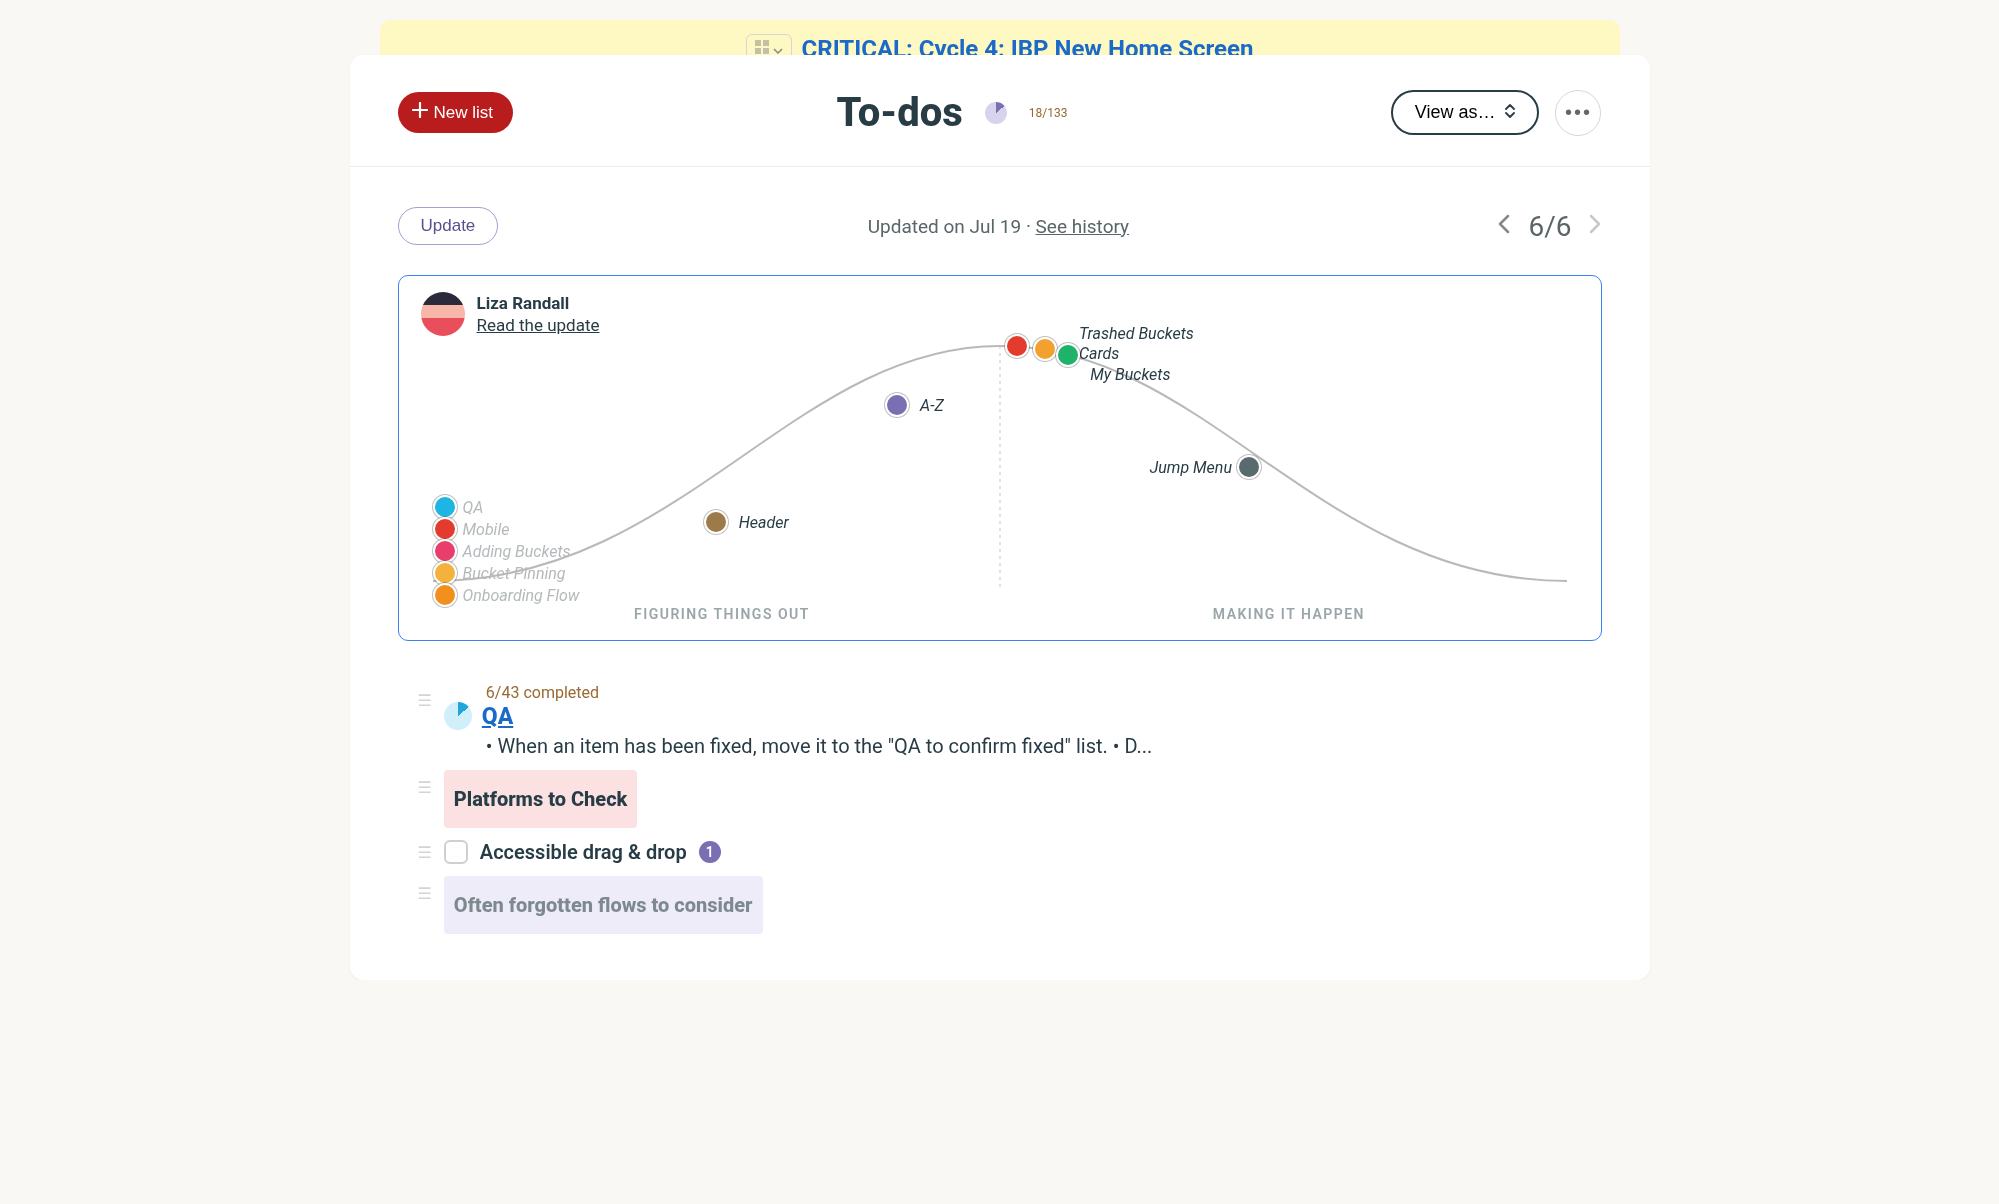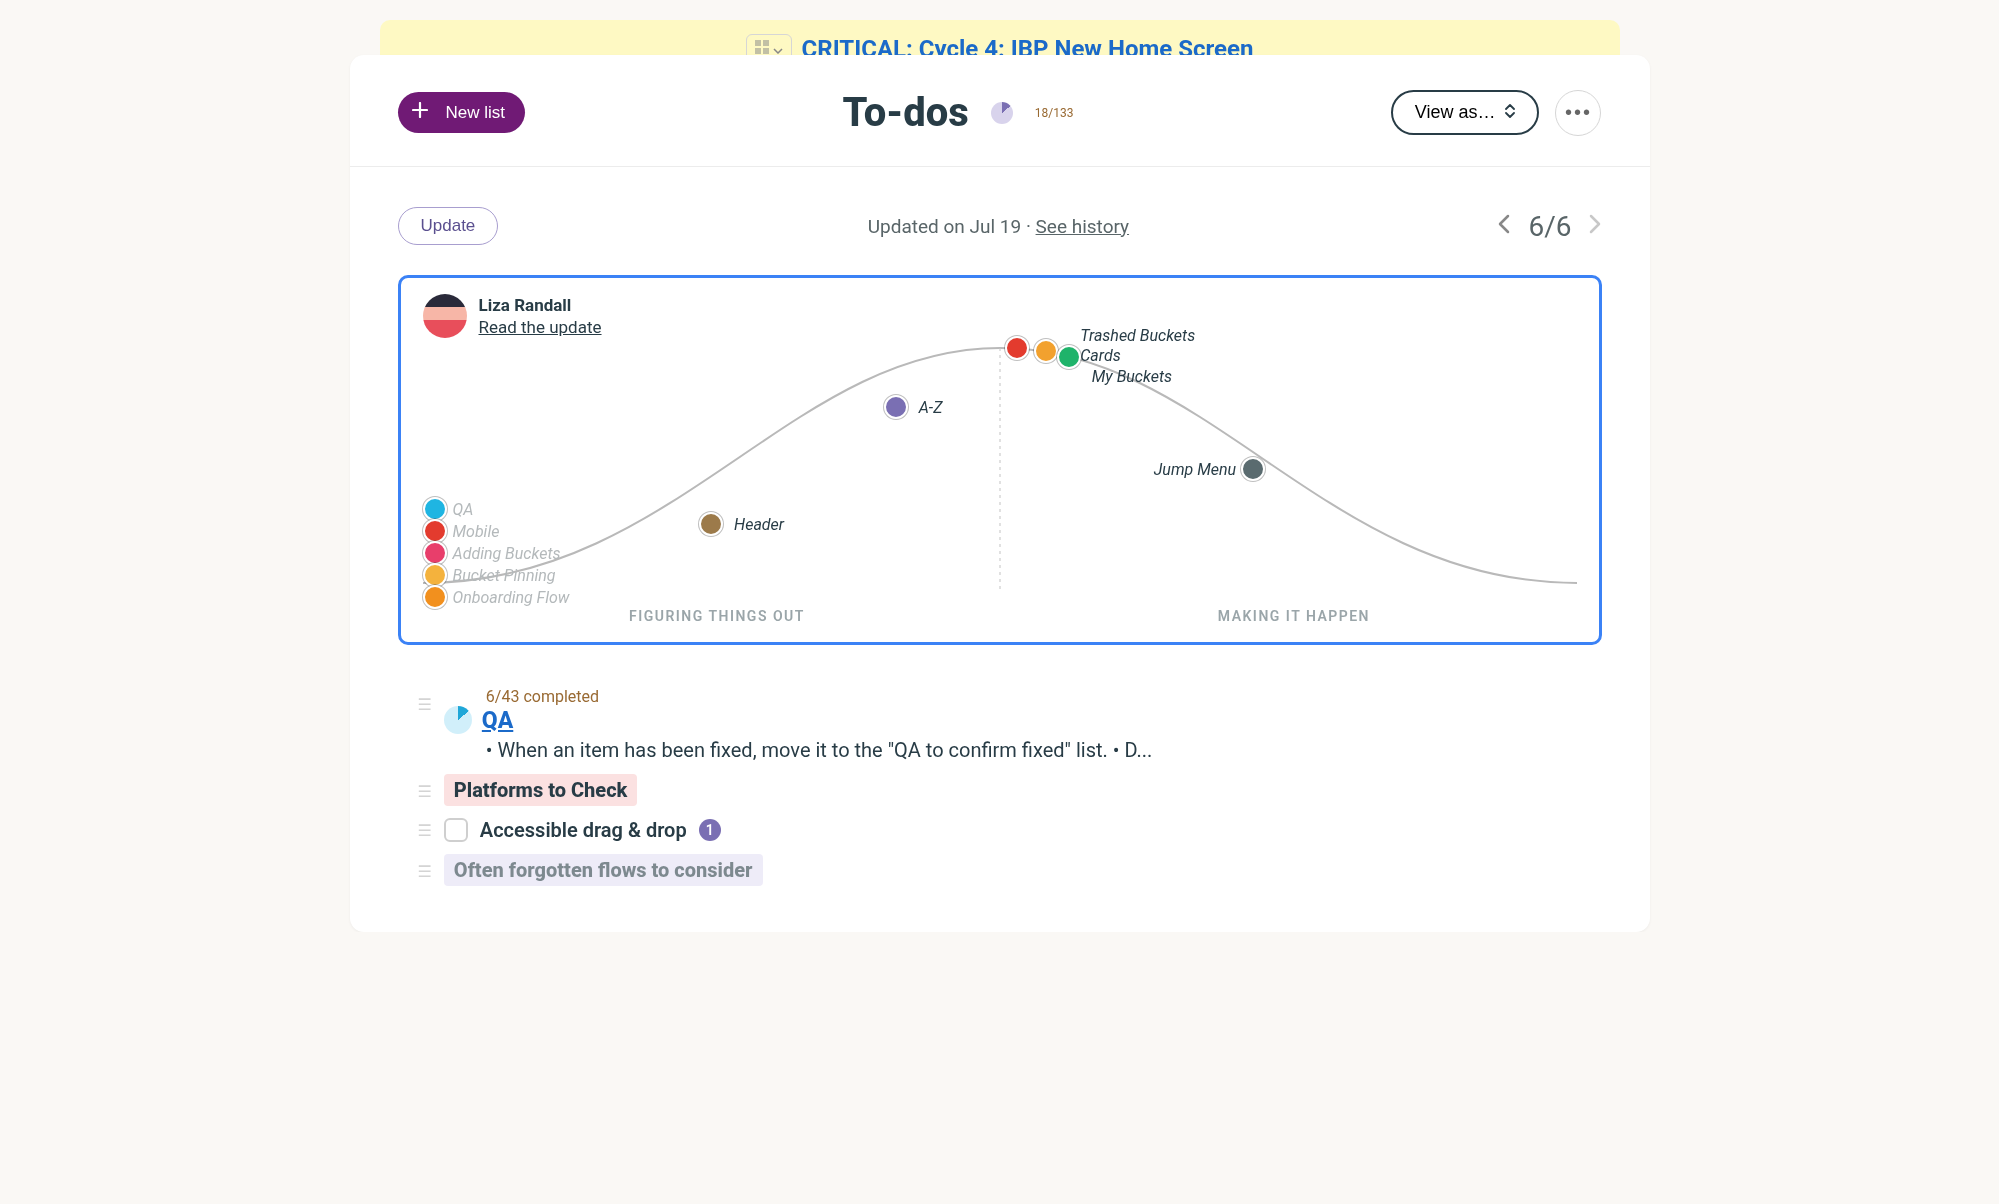--- a/index.html
+++ b/index.html
@@ -6,37 +6,37 @@
 body { font-family: -apple-system, BlinkMacSystemFont, "Segoe UI", Roboto, Helvetica, Arial, sans-serif; background: #faf8f5; color: #283C46; }
 .container { max-width: 1400px; margin: 0 auto; padding: 0 20px; }
 .banner { background: #fef9c3; border-radius: 10px; margin: 20px 60px 0; padding: 14px 0; text-align: center; position: relative; z-index: 1; }
 .banner-inner { display: inline-flex; align-items: center; gap: 10px; }
 .grid-select { border: 1px solid #d6d6d6; border-radius: 6px; padding: 4px 8px; display: inline-flex; align-items: center; gap: 4px; cursor: pointer; }
 .grid-icon-wrap { opacity: .5; }
 .banner-title { color: #1b6ac9; font-weight: 700; text-decoration: underline; font-size: 24px; }
 .card { background: #fff; border-radius: 14px; margin: -22px 30px 0; padding: 0 0 40px; box-shadow: 0 1px 3px rgba(0,0,0,.05); position: relative; z-index: 2; }
 .card-header { display: flex; align-items: center; justify-content: space-between; padding: 34px 48px 30px; border-bottom: 1px solid #ececec; }
 .left-actions { display: flex; gap: 10px; }
-.new-list-btn { background: #701a75; color: #fff; border: none; border-radius: 22px; padding: 10px 20px 10px 14px; font-size: 17px; font-weight: 500; display: inline-flex; align-items: center; gap: 18px; cursor: pointer; }
+.new-list-btn { background: #b91c1c; color: #fff; border: none; border-radius: 22px; padding: 10px 20px 10px 14px; font-size: 17px; font-weight: 500; display: inline-flex; align-items: center; gap: 6px; cursor: pointer; }
 .center-title { display: flex; align-items: center; gap: 22px; }
 .center-title h1 { font-size: 40px; font-weight: 800; color: #283C46; }
 .pie-small { width: 22px; height: 22px; border-radius: 50%; background: conic-gradient(#7a6fb3 0 50deg, #d8d3ec 50deg 360deg); }
 .progress-text { color: #996a33; font-size: 12px; }
 .right-actions { display: flex; align-items: center; gap: 16px; }
 .view-as { border: 2px solid #283C46; border-radius: 26px; padding: 10px 22px; font-size: 18px; font-weight: 500; background: #fff; cursor: pointer; display: inline-flex; align-items: center; gap: 10px; }
 .dots-btn { width: 46px; height: 46px; border: 1px solid #d6d6d6; border-radius: 50%; background: #fff; cursor: pointer; display: inline-flex; align-items: center; justify-content: center; font-size: 20px; color: #666; letter-spacing: 2px; }
 .content { padding: 40px 48px 0; }
 .update-row { display: flex; align-items: center; justify-content: space-between; margin-bottom: 30px; }
 .update-btn { border: 1px solid #a89ecf; color: #5a4f8f; background: #fff; border-radius: 22px; padding: 8px 22px; font-size: 17px; cursor: pointer; }
 .update-meta { color: #596568; font-size: 19px; }
 .update-meta a { color: #596568; text-decoration: underline; cursor: pointer; }
 .pager { display: flex; align-items: center; gap: 18px; }
 .pager-arrow { color: #888; font-size: 22px; cursor: pointer; background: none; border: none; font-family: inherit; }
 .pager-count { color: #596568; font-size: 28px; }
-.chart-card { border: 3px solid #3b82f6; border-radius: 10px; padding: 20px 22px 18px; position: relative; }
+.chart-card { border: 1px solid #3b82f6; border-radius: 10px; padding: 20px 34px 18px; position: relative; }
 .author { display: flex; align-items: center; gap: 12px; position: absolute; top: 16px; left: 22px; z-index: 3; }
 .avatar { width: 44px; height: 44px; border-radius: 50%; background: linear-gradient(180deg, #2a2a3a 0%, #2a2a3a 30%, #f7b6a7 30%, #f7b6a7 60%, #e84e5b 60%); }
 .author-text { font-size: 17px; line-height: 1.3; }
 .author-name { font-weight: 700; }
 .author-link { text-decoration: underline; }
 .hill-wrap { position: relative; height: 310px; }
 .hill-svg { position: absolute; inset: 0; width: 100%; height: 100%; }
 .phase-labels { display: flex; justify-content: space-around; color: #9aa5a9; font-size: 14px; letter-spacing: 1.5px; font-weight: 600; }
 .chart-dot { position: absolute; width: 24px; height: 24px; border-radius: 50%; border: 2px solid #fff; box-shadow: 0 0 0 1px rgba(0,0,0,.25); transform: translate(-50%, -50%); }
 .chart-label { position: absolute; font-size: 16px; color: #283C46; white-space: nowrap; transform: translateY(-50%); font-style: italic; }
@@ -46,21 +46,21 @@
 .left-stack .chart-label { position: static; transform: none; margin-left: 30px; }
 .left-stack .row { position: relative; height: 22px; display: flex; align-items: center; }
 .left-stack { position: absolute; left: 0; bottom: 0; }
 .todo-section { margin-top: 36px; padding-left: 20px; }
 .todo-row { display: flex; align-items: flex-start; gap: 12px; padding: 6px 0; }
 .drag-handle { color: #d4d4d4; font-size: 16px; margin-top: 8px; cursor: grab; user-select: none; flex-shrink: 0; }
 .pie-qa { width: 28px; height: 28px; border-radius: 50%; background: conic-gradient(#1fa7d8 0 50deg, #d1effa 50deg 360deg); flex-shrink: 0; }
 .qa-title { color: #1b6ac9; font-weight: 800; font-size: 23px; text-decoration: underline; }
 .completed-count { color: #996a33; font-size: 16px; margin-left: 42px; }
 .todo-desc { color: #283C46; font-size: 20px; margin-left: 42px; margin-top: 4px; }
-.section-heading { background: #fbe1e1; color: #283C46; font-weight: 800; font-size: 20px; padding: 4px 10px; border-radius: 4px; display: inline-block; }
+.section-heading { background: #fbe1e1; color: #283C46; font-weight: 800; font-size: 20px; padding: 17px 10px; border-radius: 4px; display: inline-block; }
 .section-heading.purple { background: #e4e0f5; }
 .checkbox { width: 24px; height: 24px; border: 2px solid #cfcfcf; border-radius: 6px; flex-shrink: 0; cursor: pointer; }
 .todo-item-label { font-size: 20px; font-weight: 600; color: #283C46; }
 .badge { background: #7a6fb3; color: #fff; border-radius: 50%; width: 22px; height: 22px; display: inline-flex; align-items: center; justify-content: center; font-size: 14px; font-weight: 600; }
 .todo-body { display: flex; flex-direction: column; flex: 1; }
 .todo-title-row { display: flex; align-items: center; gap: 10px; }
 </style>
 </head>
 <body>
 

